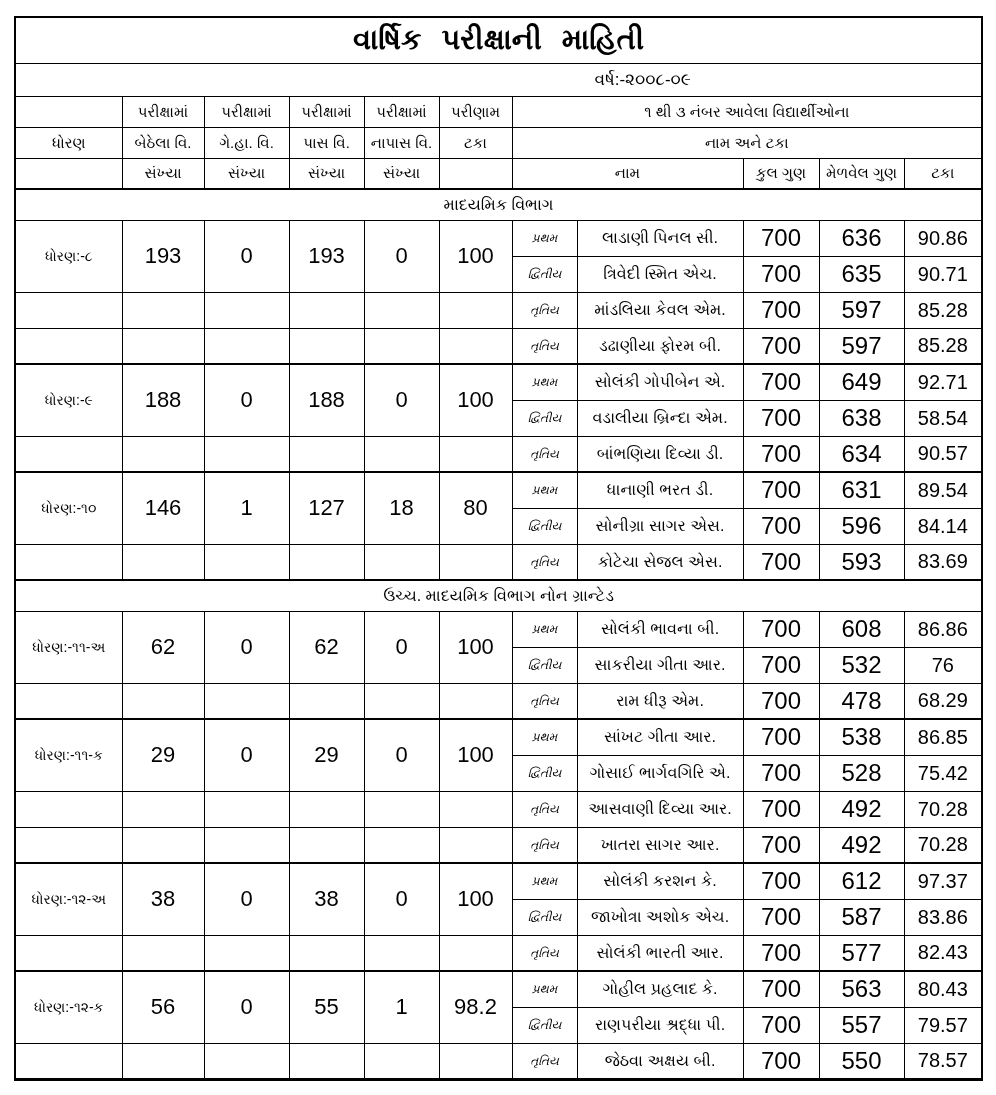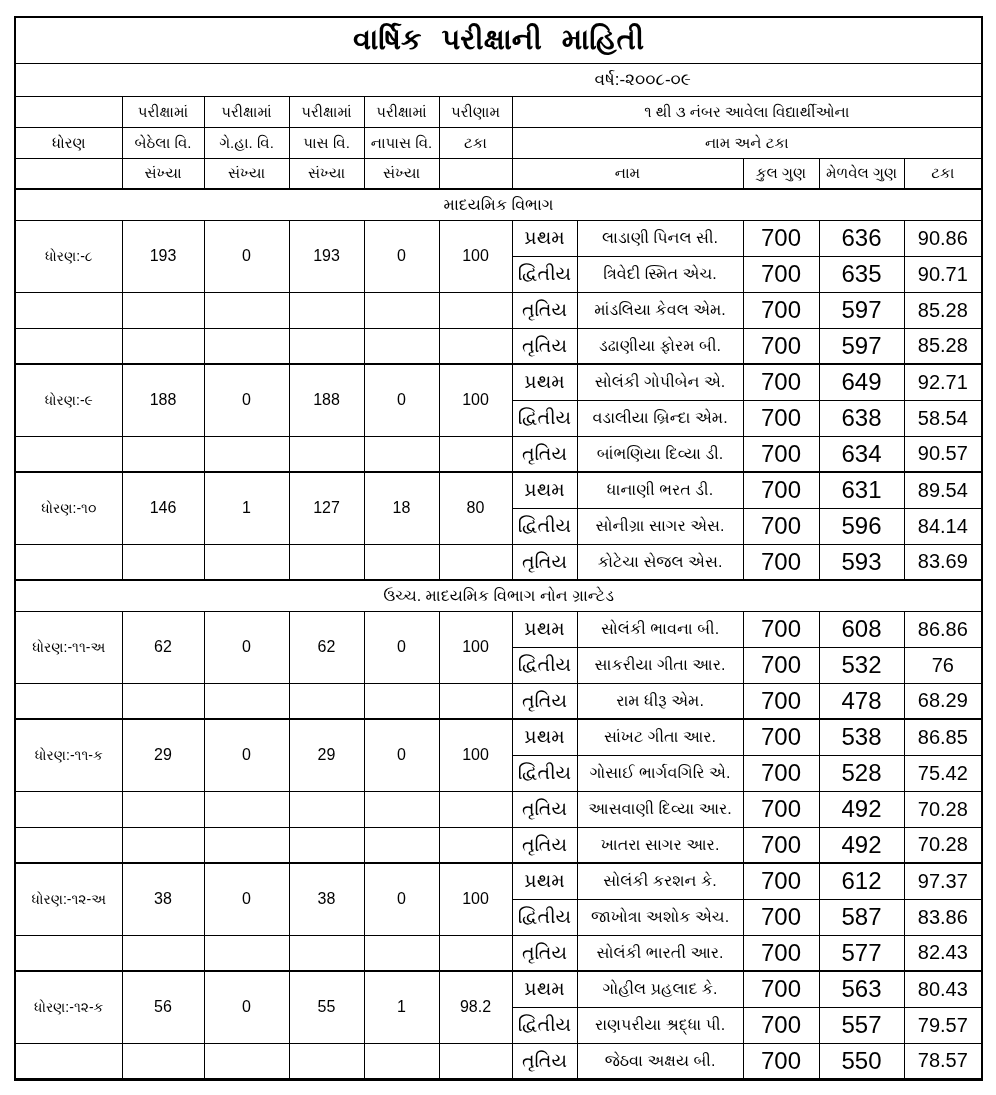--- a/index.html
+++ b/index.html
@@ -40,22 +40,22 @@
   td.year-cell { font-size: 17px; padding: 0; }
   td.year-cell .year-pos {
     display: block;
     padding-left: 30%;
     text-align: center;
   }
   td.hdr   { font-size: 15px; text-align: left; padding-left: 4px; }
   td.hdr-c { font-size: 15px; text-align: center; margin-left: 24px; }
   td.section-cell { font-size: 16px; }
   td.std-label { font-size: 14px; }
-  td.num-big { font-size: 16px; }
-  td.rank-cell { font-size: 19px; text-align: left; padding-left: 2px; }
+  td.num-big { font-size: 22px; }
+  td.rank-cell { font-size: 12px; text-align: left; padding-left: 2px; font-style: italic; }
   td.name-cell { font-size: 16px; }
   td.marks { font-size: 24px; }
   td.pct   { font-size: 20px; }
   td.empty-left {}
   .bb2 { border-bottom-width: 2px !important; }
 </style>
 </head>
 <body>
 
 <table class="exam">

